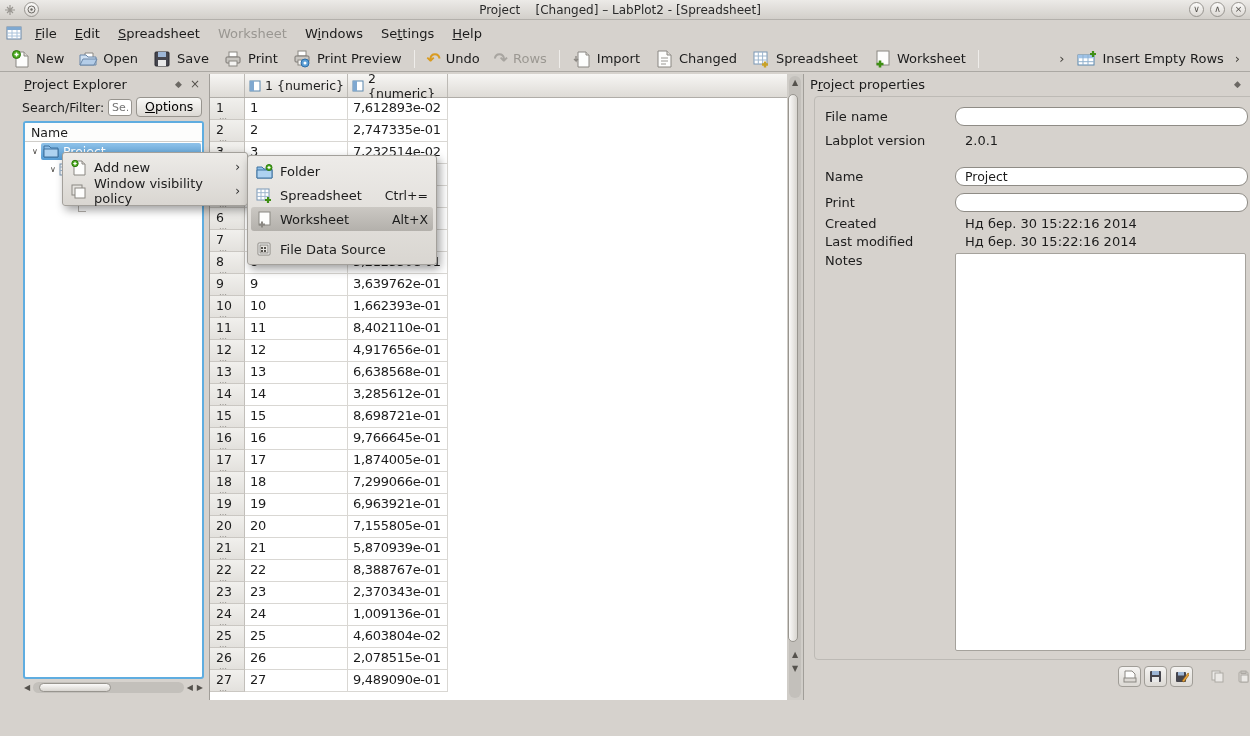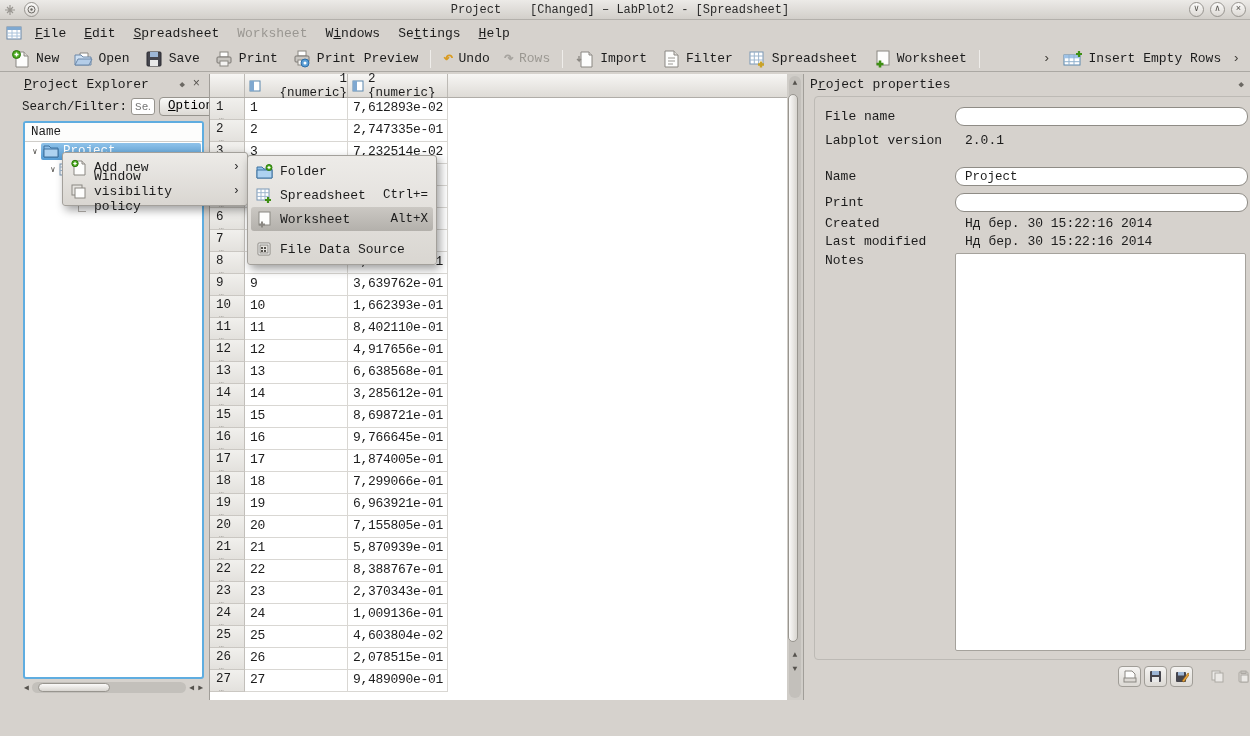--- a/index.html
+++ b/index.html
@@ -1,18 +1,18 @@
 <!DOCTYPE html>
 <html><head>
 <meta charset="utf-8">
 <style>
   * { margin:0; padding:0; box-sizing:border-box; }
   html,body { width:1250px; height:736px; overflow:hidden; }
   body { font-family:"DejaVu Sans","Liberation Sans",sans-serif; background:#d6d2cd; color:#1c1c1c; }
-  .screen { position:relative; width:1250px; height:736px;font-family:Liberation Mono, monospace; }
+  .screen { position:relative; width:1250px; height:736px; }
 
   
   .titlebar { position:absolute; top:0; left:0; width:1250px; height:20px;
     background:linear-gradient(#eceae7,#d2cfca); border-bottom:1px solid #b3b0ab;
     display:flex; align-items:center; padding:0 4px; }
   .tb-left { display:flex; align-items:center; gap:8px; width:60px; color:#8a8782; }
   .tb-title { flex:1; text-align:center; font-size:12px; color:#2a2a2a; white-space:pre; }
   .tb-btns { display:flex; gap:6px; width:70px; justify-content:flex-end; }
   .tb-btn { width:15px; height:15px; border-radius:50%; border:1px solid #97948f;
     background:linear-gradient(#fbfaf9,#dcd9d4); font-size:9px; line-height:13px;
@@ -238,21 +238,21 @@
       <span>Import</span>
     </span>
     <span class="tbtn">
       <span class="icon">
           <svg width="20" height="20">
             <path d="M4 2h9l4 4v12H4z" fill="#fdfdfc" stroke="#8a8782"></path>
             <path d="M13 2v4h4" fill="#e0ddd8" stroke="#8a8782"></path>
             <path d="M7 9h7M7 12h7M7 15h5" stroke="#9a9792" stroke-width="1.2"></path>
           </svg>
         </span>
-      <span>Filter</span>
+      <span>Changed</span>
     </span>
     <span class="tbtn">
       <span class="icon">
           <svg width="20" height="20">
             <rect x="3" y="3" width="13" height="12" fill="#fff" stroke="#7a97b5"></rect>
             <path d="M3 7h13M3 11h13M7.3 3v12M11.6 3v12" stroke="#9db6ce"></path>
             <path d="M14 12.5v6M11 15.5h6" stroke="#c9a227" stroke-width="2.4"></path>
           </svg>
         </span>
       <span>Spreadsheet</span>

